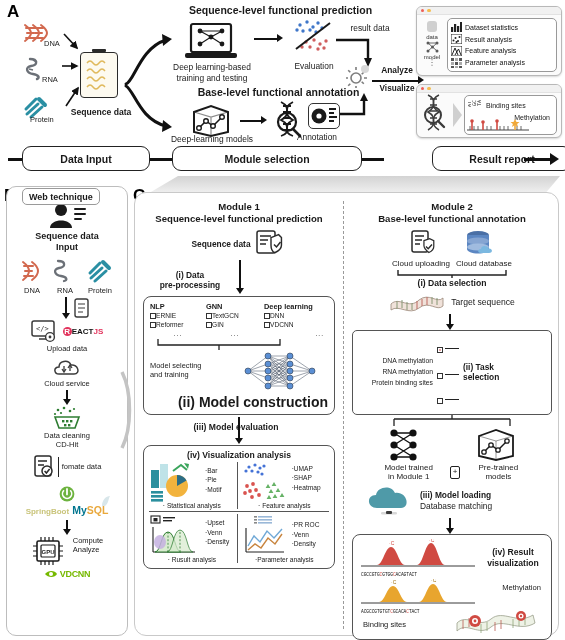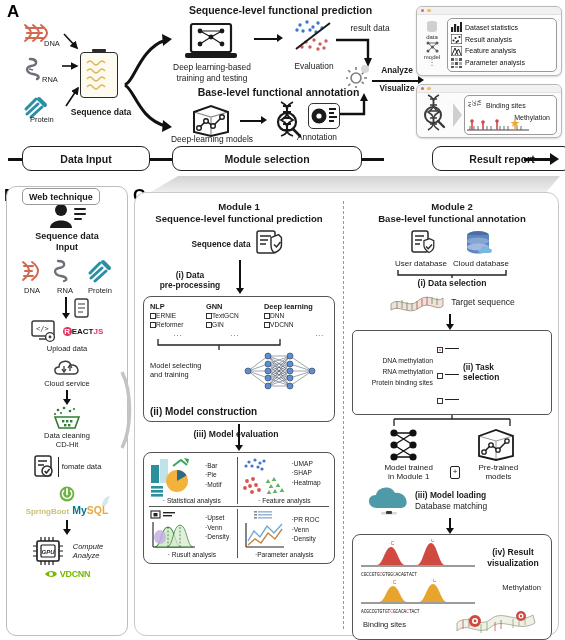--- a/index.html
+++ b/index.html
@@ -551,21 +551,21 @@
         <svg width="10" height="12" viewBox="0 0 10 12" style="position:absolute;right:-3px;top:-9px;">
           <path d="M1 11 C1 5, 5 1, 9 1 C7 4, 8 8, 4 11 z" fill="#d8e6ea"></path>
         </svg>
       </div>
 
       <div style="position:relative;height:16px;width:100%;">
         <div class="arrow-v" style="left:59px;top:2px;height:11px;"></div>
         <div class="tri-d" style="left:56px;top:11px;"></div>
       </div>
 
-      <div style="display:flex;align-items:center;gap:8px;font-style:italic;">
+      <div style="display:flex;gap:8px;">
         <svg width="34" height="30" viewBox="0 0 34 30">
           <rect x="6" y="5" width="22" height="20" rx="1.5" fill="#fff" stroke="#1a1a1a" stroke-width="1.6"></rect>
           <rect x="10" y="9" width="14" height="12" rx="1" fill="#fff" stroke="#1a1a1a" stroke-width="1.2"></rect>
           <text x="17" y="17.5" font-size="6" text-anchor="middle" fill="#1a1a1a" font-family="sans-serif" font-weight="bold">GPU</text>
           <g stroke="#1a1a1a" stroke-width="1.2">
             <path d="M10 5 L10 1 M14 5 L14 1 M18 5 L18 1 M22 5 L22 1
                      M10 25 L10 29 M14 25 L14 29 M18 25 L18 29 M22 25 L22 29
                      M6 10 L2 10 M6 15 L2 15 M6 20 L2 20
                      M28 10 L32 10 M28 15 L32 15 M28 20 L32 20"></path>
           </g>
@@ -667,30 +667,31 @@
               <circle cx="52" cy="7" r="3"></circle>
                 <circle cx="52" cy="15" r="3"></circle>
                 <circle cx="52" cy="22" r="3"></circle>
               <circle cx="52" cy="29" r="3"></circle>
                 <circle cx="52" cy="37" r="3"></circle>
               <circle cx="74" cy="22" r="3"></circle>
             </g>
           </svg>
         </div>
 
-        <div style="text-align:left;font-weight:bold;font-size:10px;margin-top:13px;">(ii) Model construction</div>
+        <div style="text-align:right;font-weight:bold;font-size:14px;margin-top:1px;">(ii) Model construction</div>
       </div>
 
       <div style="position:relative;height:30px;">
         <div style="position:absolute;left:12px;top:7px;width:170px;font-size:8.6px;font-weight:bold;text-align:center;">(iii) Model  evaluation</div>
         <div class="arrow-v" style="left:99px;top:2px;height:24px;"></div>
         <div class="tri-d" style="left:96px;top:23px;"></div>
       </div>
 
       <div class="subbox" style="margin:0 4px;padding:4px 5px 5px;">
+        <div style="text-align:center;font-weight:bold;font-size:8.6px;margin-bottom:2px;">(iv) Visualization analysis</div>
 
         <div style="display:flex;">
 
           <div style="width:92px;">
             <div style="display:flex;align-items:flex-start;gap:2px;">
               <svg width="54" height="40" viewBox="0 0 54 40">
                 <rect x="2" y="8" width="8" height="18" fill="#2b8f9e"></rect>
                 <rect x="11" y="2" width="8" height="24" fill="#bfe3e8"></rect>
                 <path d="M24 9 L32 3 L38 8" stroke="#3ba55c" stroke-width="2" fill="none"></path>
                 <path d="M35 1 L40 2 L39 7 z" fill="#3ba55c"></path>
@@ -831,21 +832,21 @@
         </svg>
         <svg width="30" height="28" viewBox="0 0 30 28">
           <ellipse cx="14" cy="5" rx="11" ry="4" fill="#4a6fa5"></ellipse>
           <path d="M3 5 L3 19 C3 21.5, 8 23.5, 14 23.5 C20 23.5, 25 21.5, 25 19 L25 5" fill="#5b86c2"></path>
           <ellipse cx="14" cy="11" rx="11" ry="3.6" fill="#8ba9d4" opacity=".9"></ellipse>
           <ellipse cx="14" cy="17" rx="11" ry="3.6" fill="#a7c1e2" opacity=".9"></ellipse>
           <path d="M17 23 C13.5 23, 13 19, 17 19 C17 15.5, 23 15, 24.5 18.5 C28.5 18, 29.5 23, 25 23 z" fill="#7bb8e0"></path>
         </svg>
       </div>
       <div style="display:flex;justify-content:center;gap:6px;font-size:8px;margin-top:1px;">
-        <span>User database</span>
+        <span>Cloud uploading</span>
         <span>Cloud database</span>
       </div>
 
       <svg width="120" height="9" viewBox="0 0 120 9" style="display:block;margin:1px auto 0;">
         <path d="M6 1 L6 6 L114 6 L114 1 M60 6 L60 9" stroke="#222" stroke-width="1.4" fill="none"></path>
       </svg>
       <div style="text-align:center;font-weight:bold;font-size:8.6px;">(i) Data selection</div>
 
       <div style="display:flex;align-items:center;justify-content:center;gap:6px;margin-top:2px;">
         <svg width="56" height="24" viewBox="0 0 56 24">
@@ -912,21 +913,21 @@
           </g>
         </svg>
       </div>
 
       <div style="display:flex;justify-content:center;align-items:center;gap:5px;margin-top:1px;">
         <div style="font-size:8px;line-height:1.2;text-align:center;width:72px;">Model trained<br>in Module 1</div>
         <div style="border:1px solid #222;border-radius:2px;font-size:8px;padding:0 2px;line-height:1.3;">+</div>
         <div style="font-size:8px;line-height:1.2;text-align:center;width:66px;">Pre-trained<br>models</div>
       </div>
 
-      <div style="display:flex;align-items:center;gap:0;margin-top:2px;padding-left:14px;">
+      <div style="display:flex;align-items:center;gap:5px;margin-top:2px;padding-left:14px;">
         <svg width="52" height="34" viewBox="0 0 52 34">
           <path d="M14 24 C4 24, 3 11, 13 11 C14 3, 28 0, 32 9 C44 7, 48 24, 38 24 z" fill="#4f9aa8"></path>
           <rect x="18" y="28" width="16" height="2.4" rx="1.2" fill="#d8d8d8"></rect>
           <rect x="23" y="27" width="6" height="3" rx="1" fill="#3a3a3a"></rect>
         </svg>
         <div style="font-size:8.4px;line-height:1.3;">
           <div style="font-weight:bold;">(iii) Model loading</div>
           <div>Database matching</div>
         </div>
       </div>

